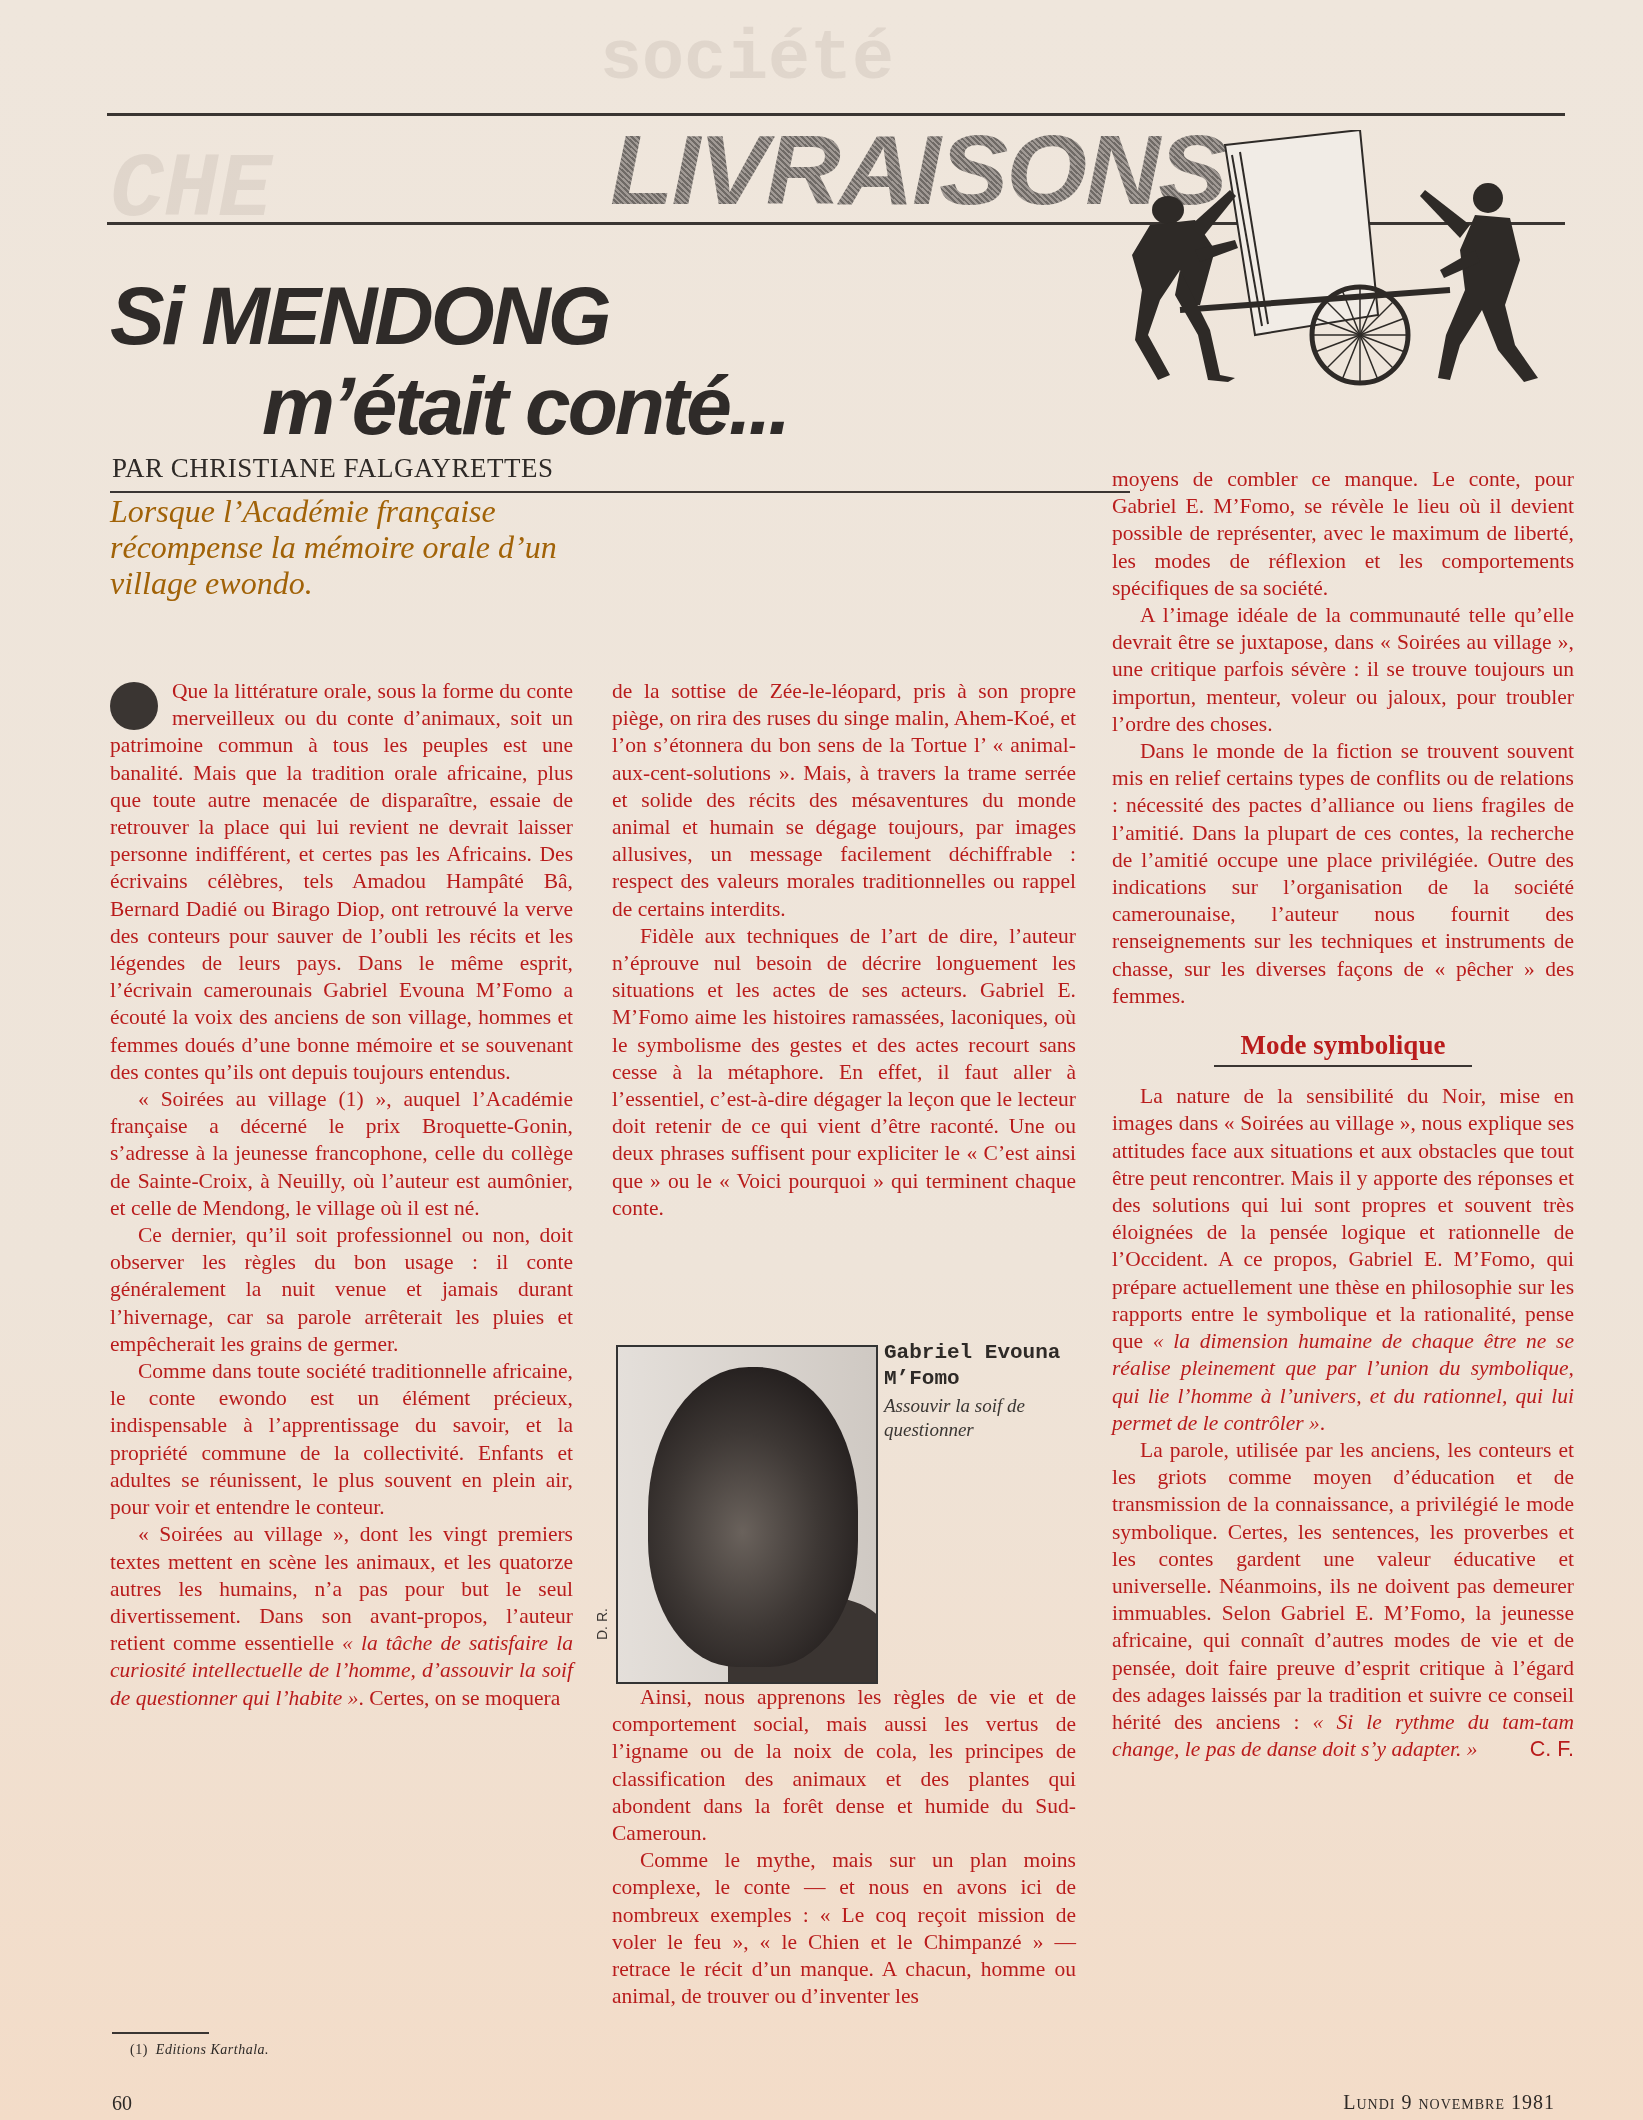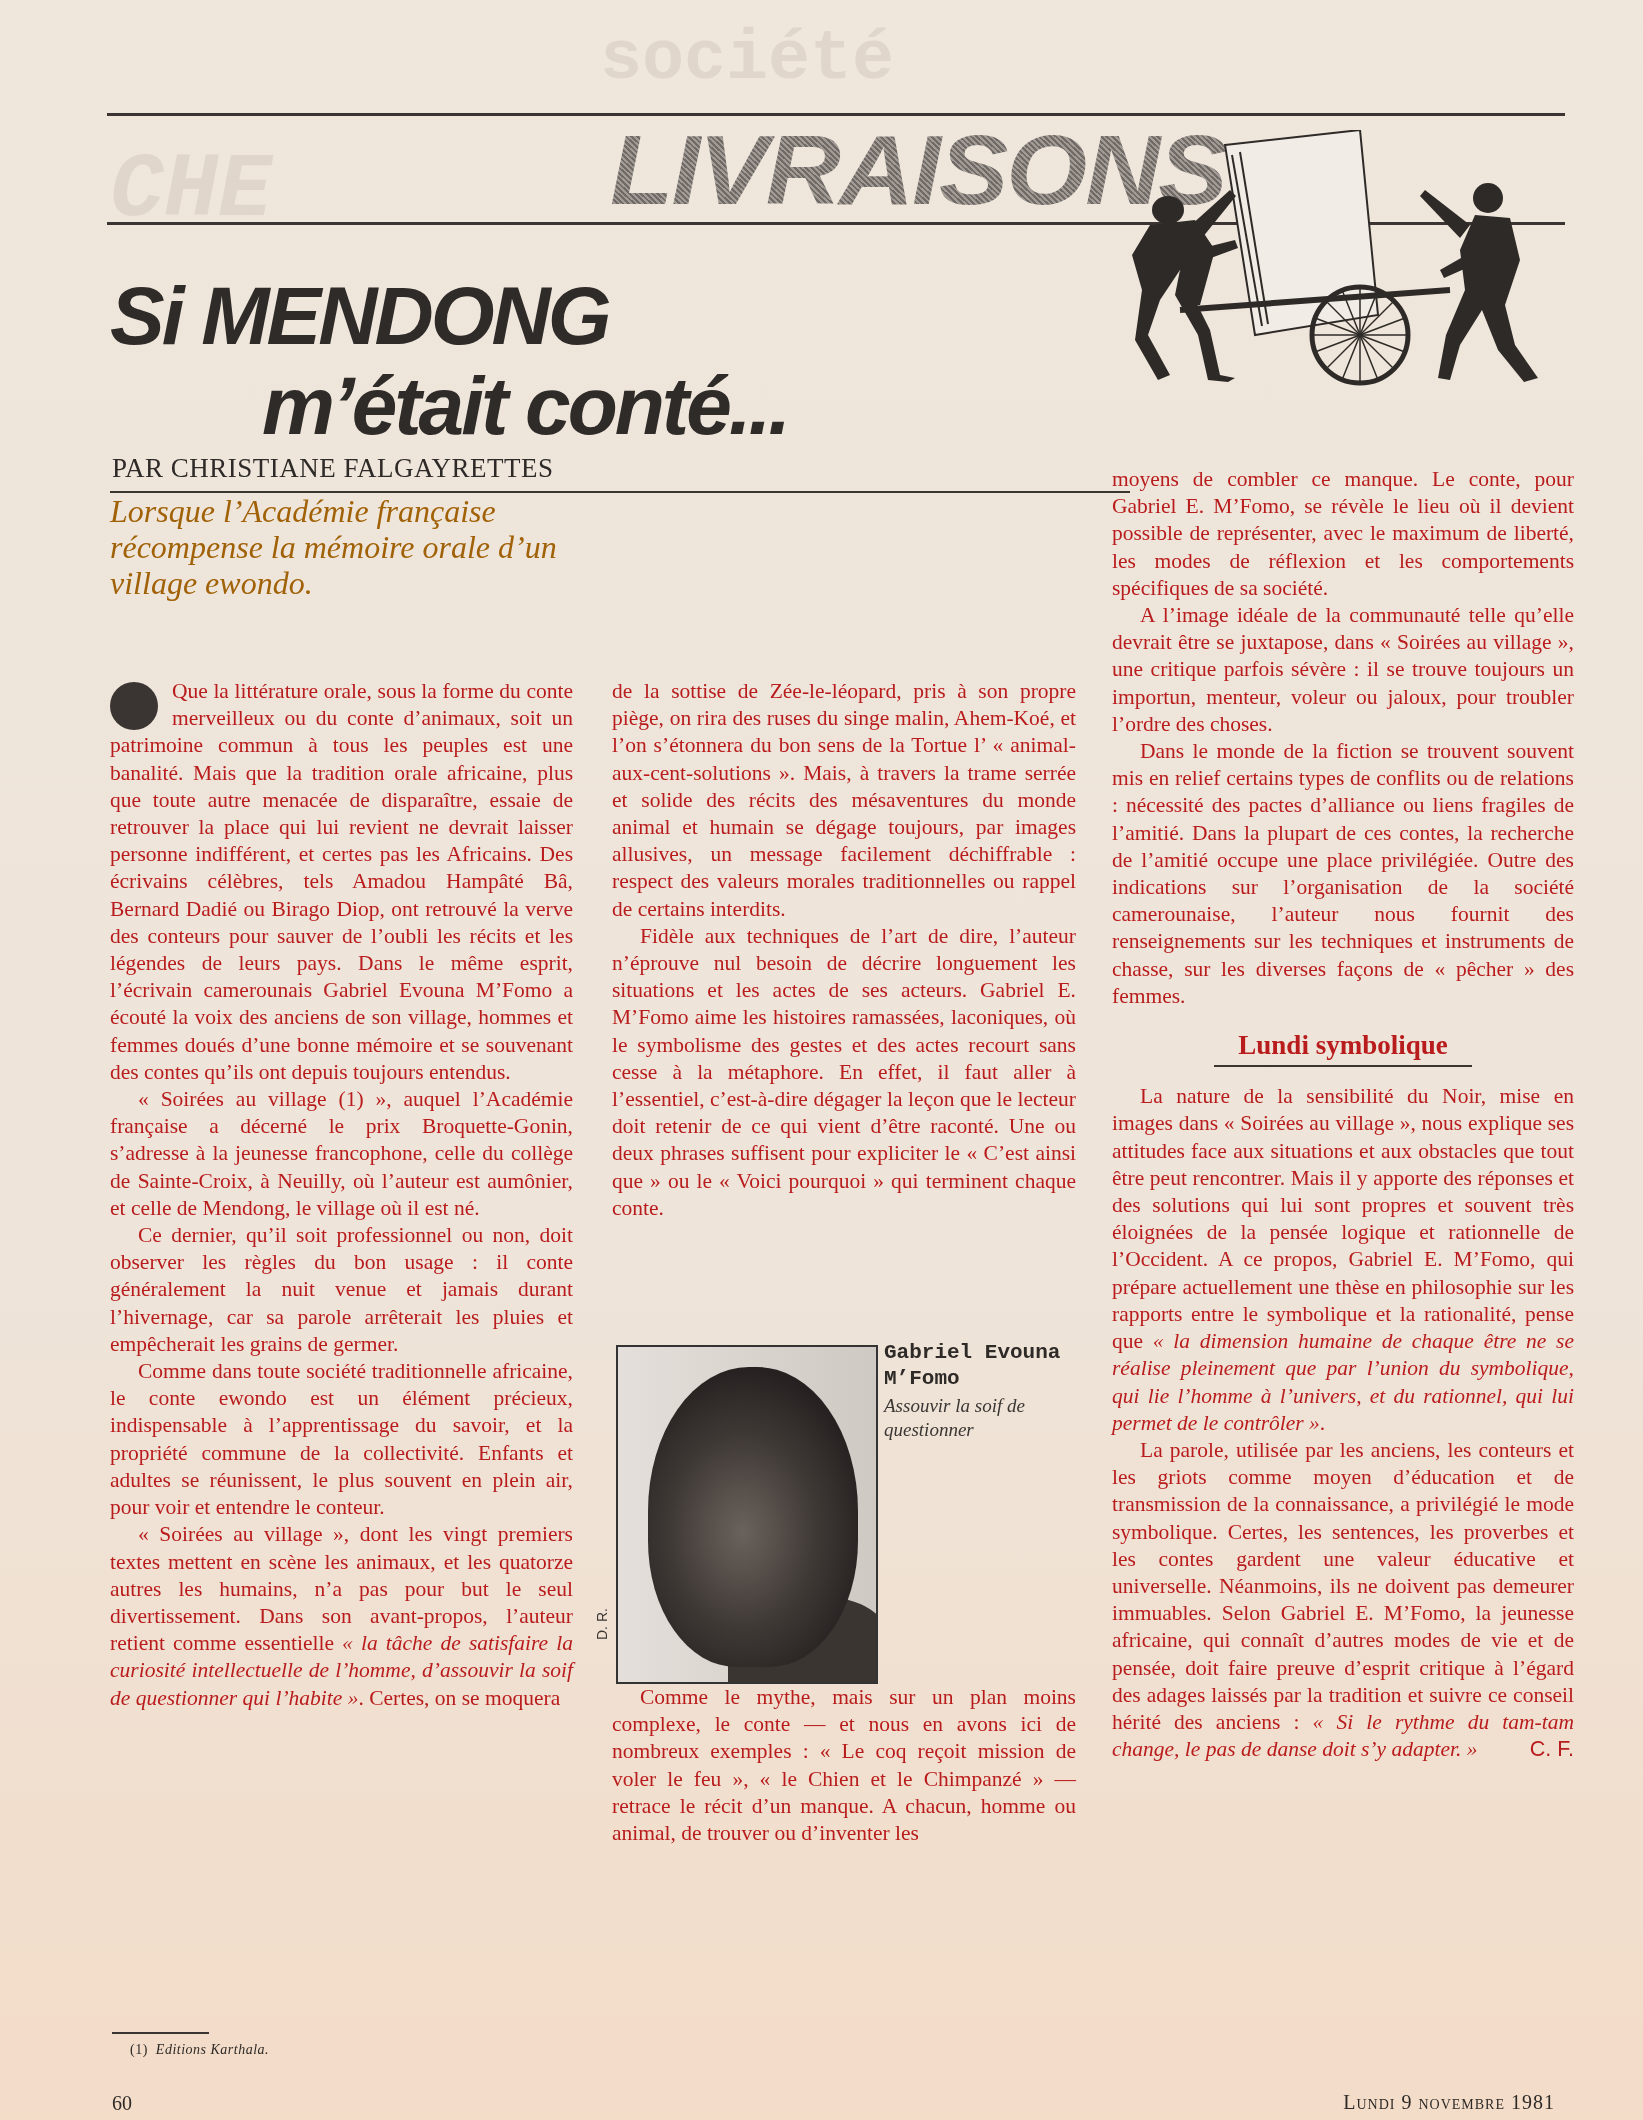--- a/index.html
+++ b/index.html
@@ -170,27 +170,28 @@
 <div class="photo">
   <div class="bg"></div>
   <div class="neck"></div>
   <div class="head"></div>
 </div>
 <div class="credit">D. R.</div>
 <div class="caption-name">Gabriel Evouna M’Fomo</div>
 <div class="caption-sub">Assouvir la soif de questionner</div>
 
 <div class="col" style="left:612px;top:1684px;width:464px;">
+  <p>Ainsi, nous apprenons les règles de vie et de comportement social, mais aussi les vertus de l’igname ou de la noix de cola, les principes de classification des animaux et des plantes qui abondent dans la forêt dense et humide du Sud-Cameroun.</p>
   <p>Comme le mythe, mais sur un plan moins complexe, le conte — et nous en avons ici de nombreux exemples : « Le coq reçoit mission de voler le feu », « le Chien et le Chimpanzé » — retrace le récit d’un manque. A chacun, homme ou animal, de trouver ou d’inventer les</p>
 </div>
 
 <div class="col" style="left:1112px;top:466px;width:462px;">
   <p class="first">moyens de combler ce manque. Le conte, pour Gabriel E. M’Fomo, se révèle le lieu où il devient possible de représenter, avec le maximum de liberté, les modes de réflexion et les comportements spécifiques de sa société.</p>
   <p>A l’image idéale de la communauté telle qu’elle devrait être se juxtapose, dans « Soirées au village », une critique parfois sévère : il se trouve toujours un importun, menteur, voleur ou jaloux, pour troubler l’ordre des choses.</p>
   <p>Dans le monde de la fiction se trouvent souvent mis en relief certains types de conflits ou de relations : nécessité des pactes d’alliance ou liens fragiles de l’amitié. Dans la plupart de ces contes, la recherche de l’amitié occupe une place privilégiée. Outre des indications sur l’organisation de la société camerounaise, l’auteur nous fournit des renseignements sur les techniques et instruments de chasse, sur les diverses façons de « pêcher » des femmes.</p>
-  <div class="subhead">Lundi symbolique</div>
+  <div class="subhead">Mode symbolique</div>
   <div class="subhead-rule"></div>
   <p><span>La nature de la sensibilité du Noir, mise en images dans « Soirées au village », nous explique ses attitudes face aux situations et aux obstacles que tout être peut rencontrer. Mais il y apporte des réponses et des solutions qui lui sont propres et souvent très éloignées de la pensée logique et rationnelle de l’Occident. A ce propos, Gabriel E. M’Fomo, qui prépare actuellement une thèse en philosophie sur les rapports entre le symbolique et la rationalité, pense que </span><em>« la dimension humaine de chaque être ne se réalise pleinement que par l’union du symbolique, qui lie l’homme à l’univers, et du rationnel, qui lui permet de le contrôler »</em><span>.</span></p>
   <p><span>La parole, utilisée par les anciens, les conteurs et les griots comme moyen d’éducation et de transmission de la connaissance, a privilégié le mode symbolique. Certes, les sentences, les proverbes et les contes gardent une valeur éducative et universelle. Néanmoins, ils ne doivent pas demeurer immuables. Selon Gabriel E. M’Fomo, la jeunesse africaine, qui connaît d’autres modes de vie et de pensée, doit faire preuve d’esprit critique à l’égard des adages laissés par la tradition et suivre ce conseil hérité des anciens : </span><em>« Si le rythme du tam-tam change, le pas de danse doit s’y adapter. »</em><span class="signoff">C. F.</span></p>
 </div>
 
 <div class="pageno">60</div>
 <div class="dateline">Lundi 9 novembre 1981</div>
 
 </body></html>

